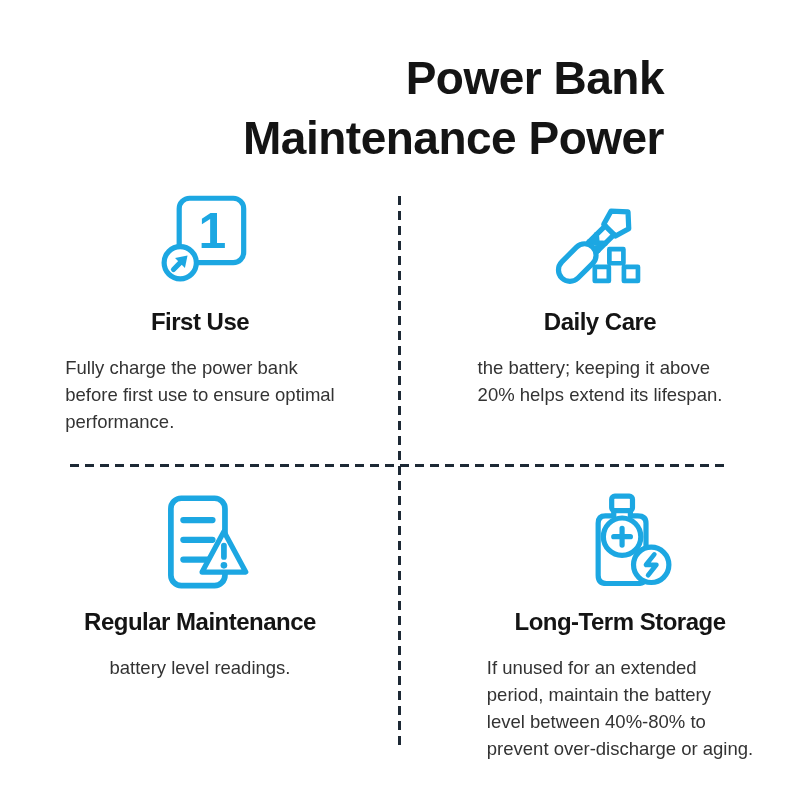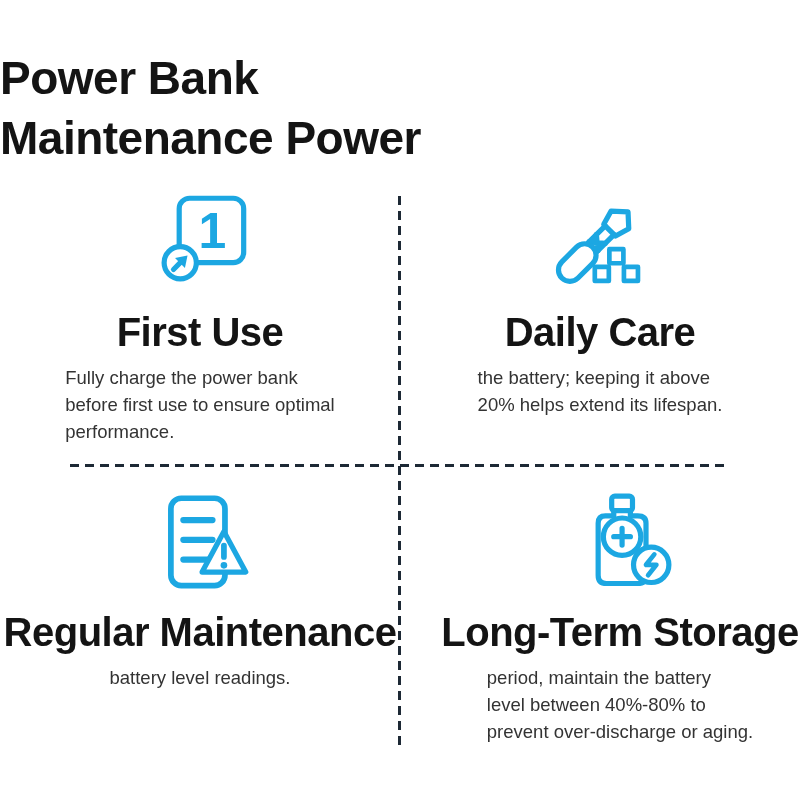--- a/index.html
+++ b/index.html
@@ -17,21 +17,21 @@
   }
   .page{
     position:relative;
     width:800px;height:800px;
     background:var(--bg);
     overflow:hidden;
   }
   .title{
     position:absolute;
     top:48px;left:0;width:664px;
-    text-align:left;
+    text-align:right;
     color:var(--heading);
     font-weight:800;
     font-size:46px;
     line-height:60px;
     letter-spacing:-0.5px;
   }
   .divider-h{
     position:absolute;
     left:70px;top:464px;
     width:660px;height:3px;
@@ -54,24 +54,24 @@
   .q-tr{left:400px;top:192px;height:272px;}
   .q-bl{left:0;top:465px;height:335px;padding-top:27px;}
   .q-br{left:420px;top:465px;height:335px;padding-top:27px;}
   .icon{
     width:104px;height:104px;
     color:var(--accent);
     flex:0 0 auto;
   }
   .icon svg{width:100%;height:100%;display:block;}
   .q-heading{
-    margin-top:16px;
+    margin-top:6px;
     color:var(--heading);
     font-weight:800;
-    font-size:40px;
+    font-size:24px;
     line-height:40px;
     letter-spacing:-0.5px;
     white-space:nowrap;
   }
   .q-body{
     margin-top:12px;
     color:var(--body);
     font-size:18.5px;
     line-height:27px;
   }
@@ -152,19 +152,20 @@
         <rect x="42" y="4" width="20" height="14" rx="3"></rect>
         <path d="M44 18 V23 H36 Q29 23 29 30 V80 Q29 88 37 88 H67 Q75 88 75 80 V30 Q75 23 67 23 H60 V18"></path>
         <circle cx="52" cy="43" r="18" fill="#ffffff"></circle>
         <path d="M44 43 H60 M52 35 V51"></path>
         <circle cx="80" cy="70" r="17" fill="#ffffff"></circle>
         <path d="M83 60 L75 70 H85 L77 80" stroke-width="4.5"></path>
       </svg>
     </div>
     <div class="q-heading">Long-Term Storage</div>
     <div class="q-body">
+      <div>If unused for an extended</div>
       <div>period, maintain the battery</div>
       <div>level between 40%-80% to</div>
       <div>prevent over-discharge or aging.</div>
     </div>
   </div>
 
 </div>
 
 </body></html>

